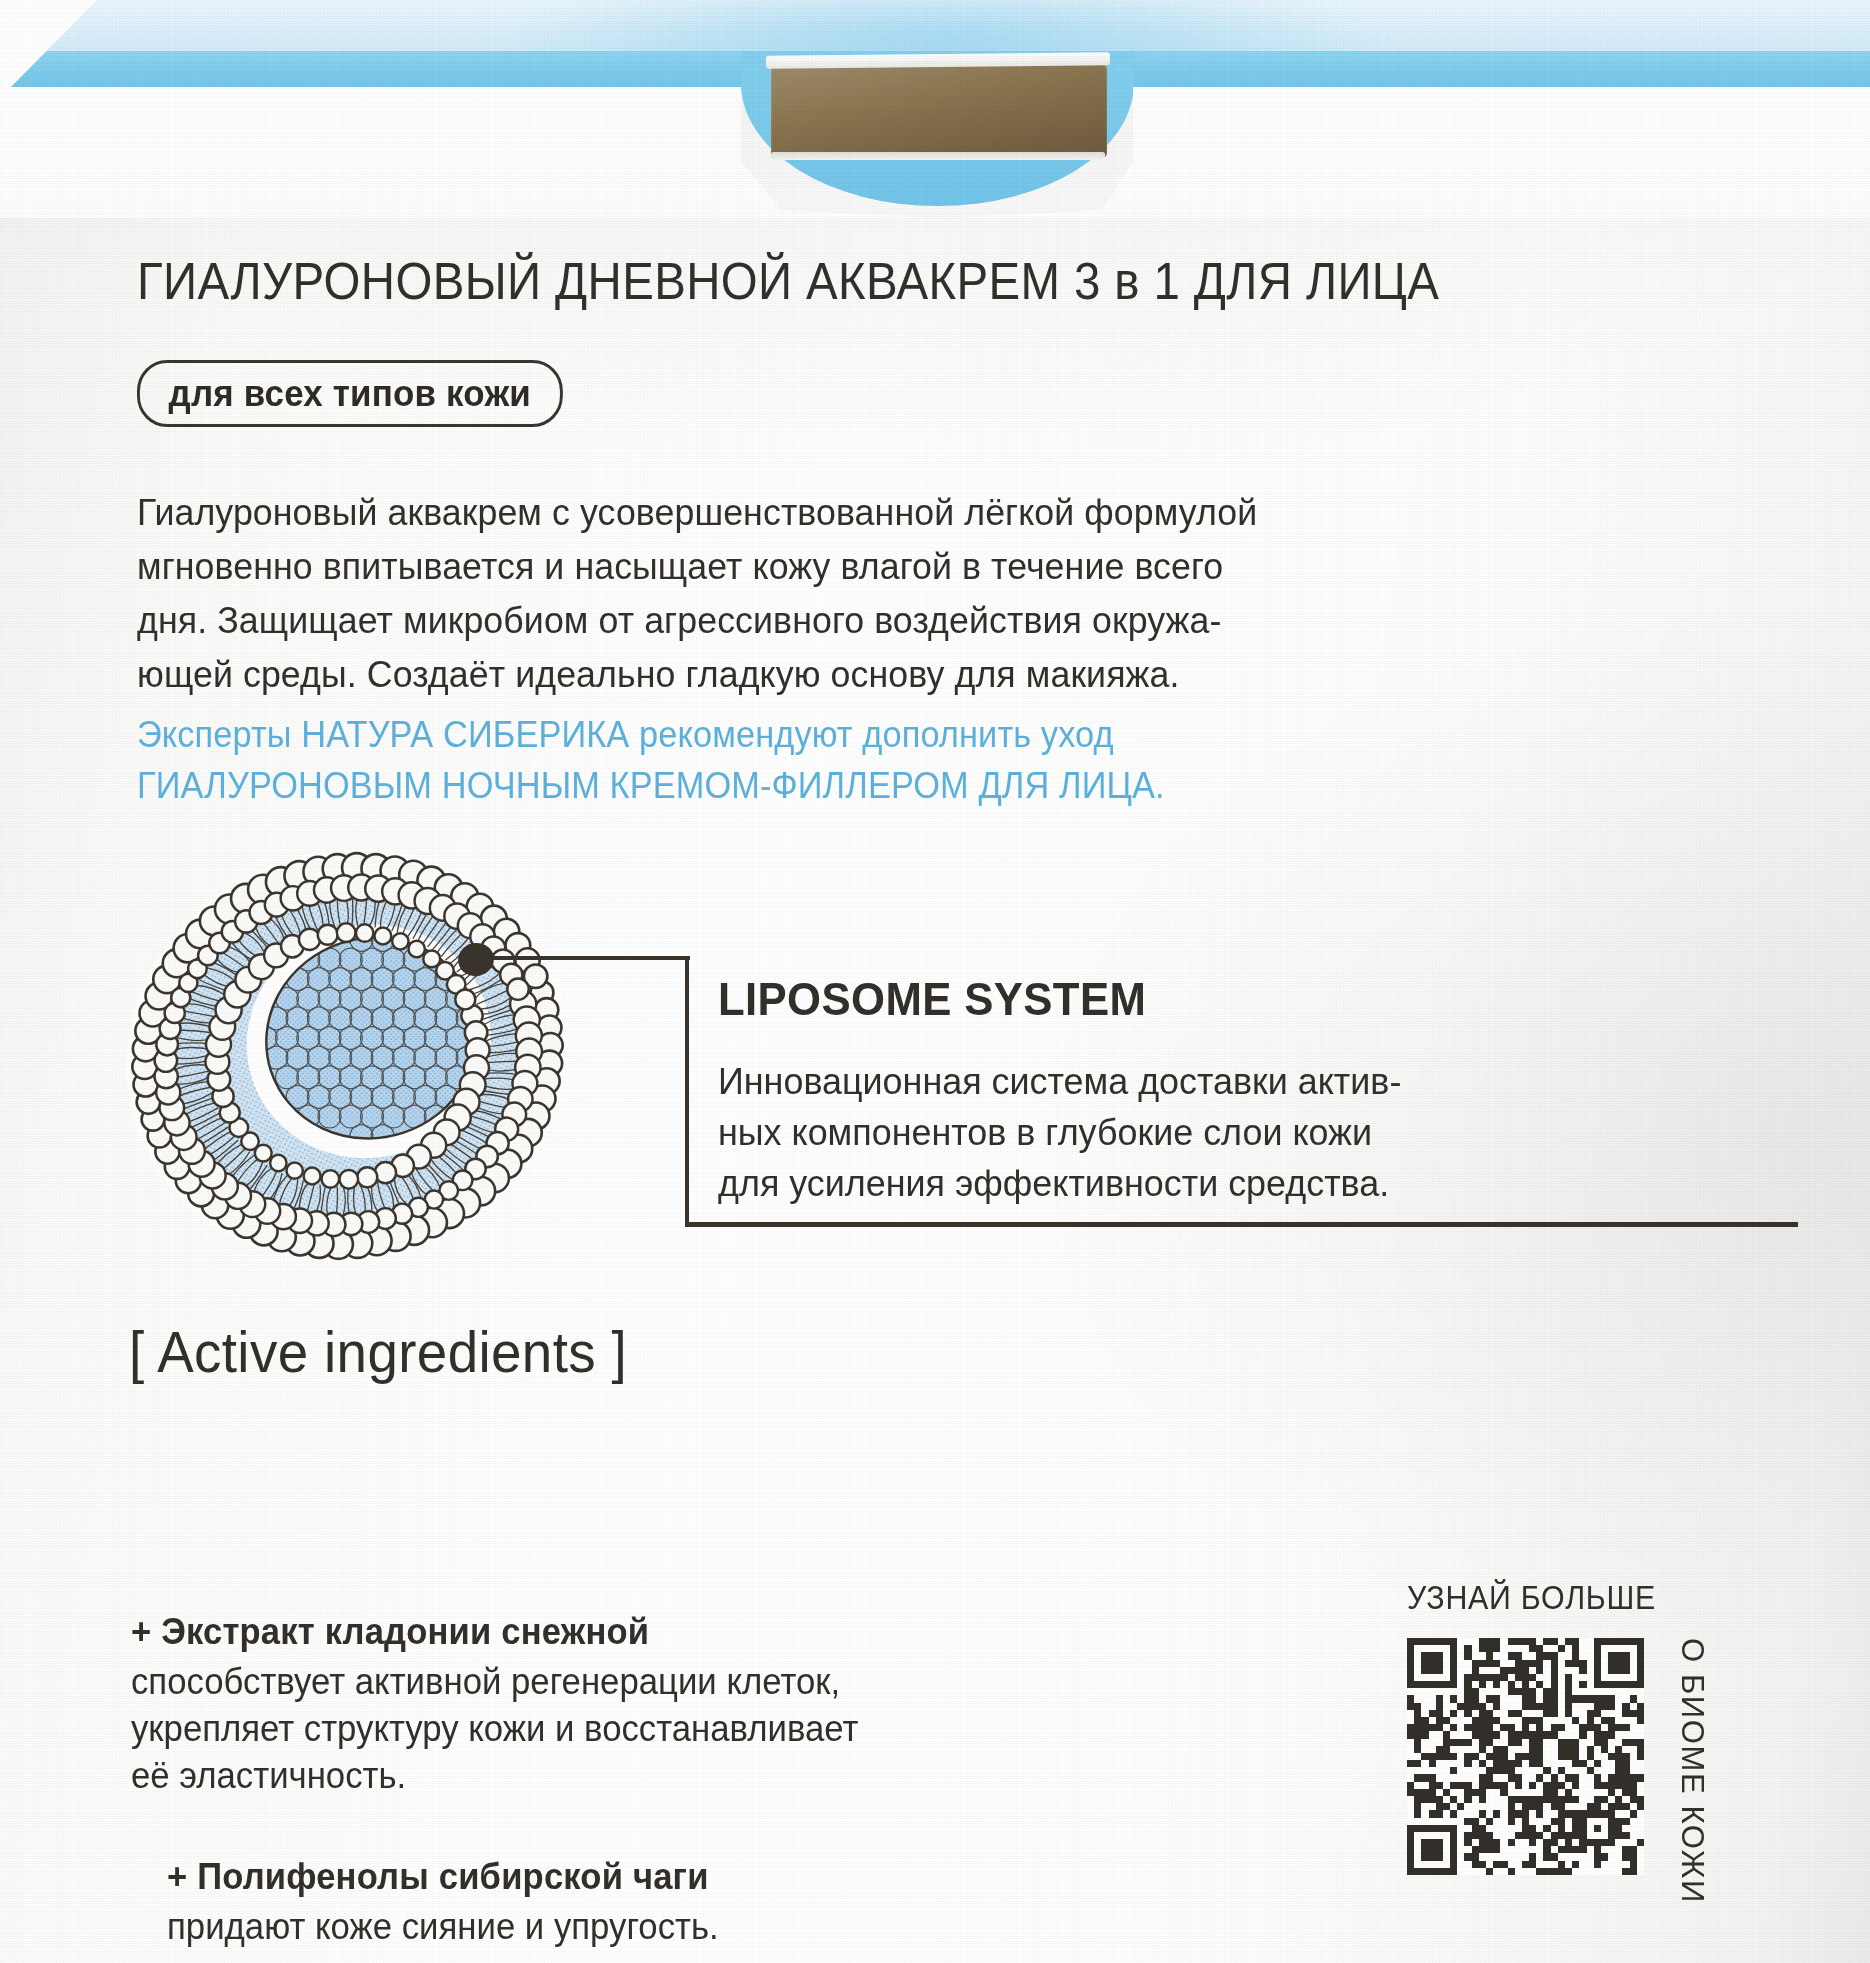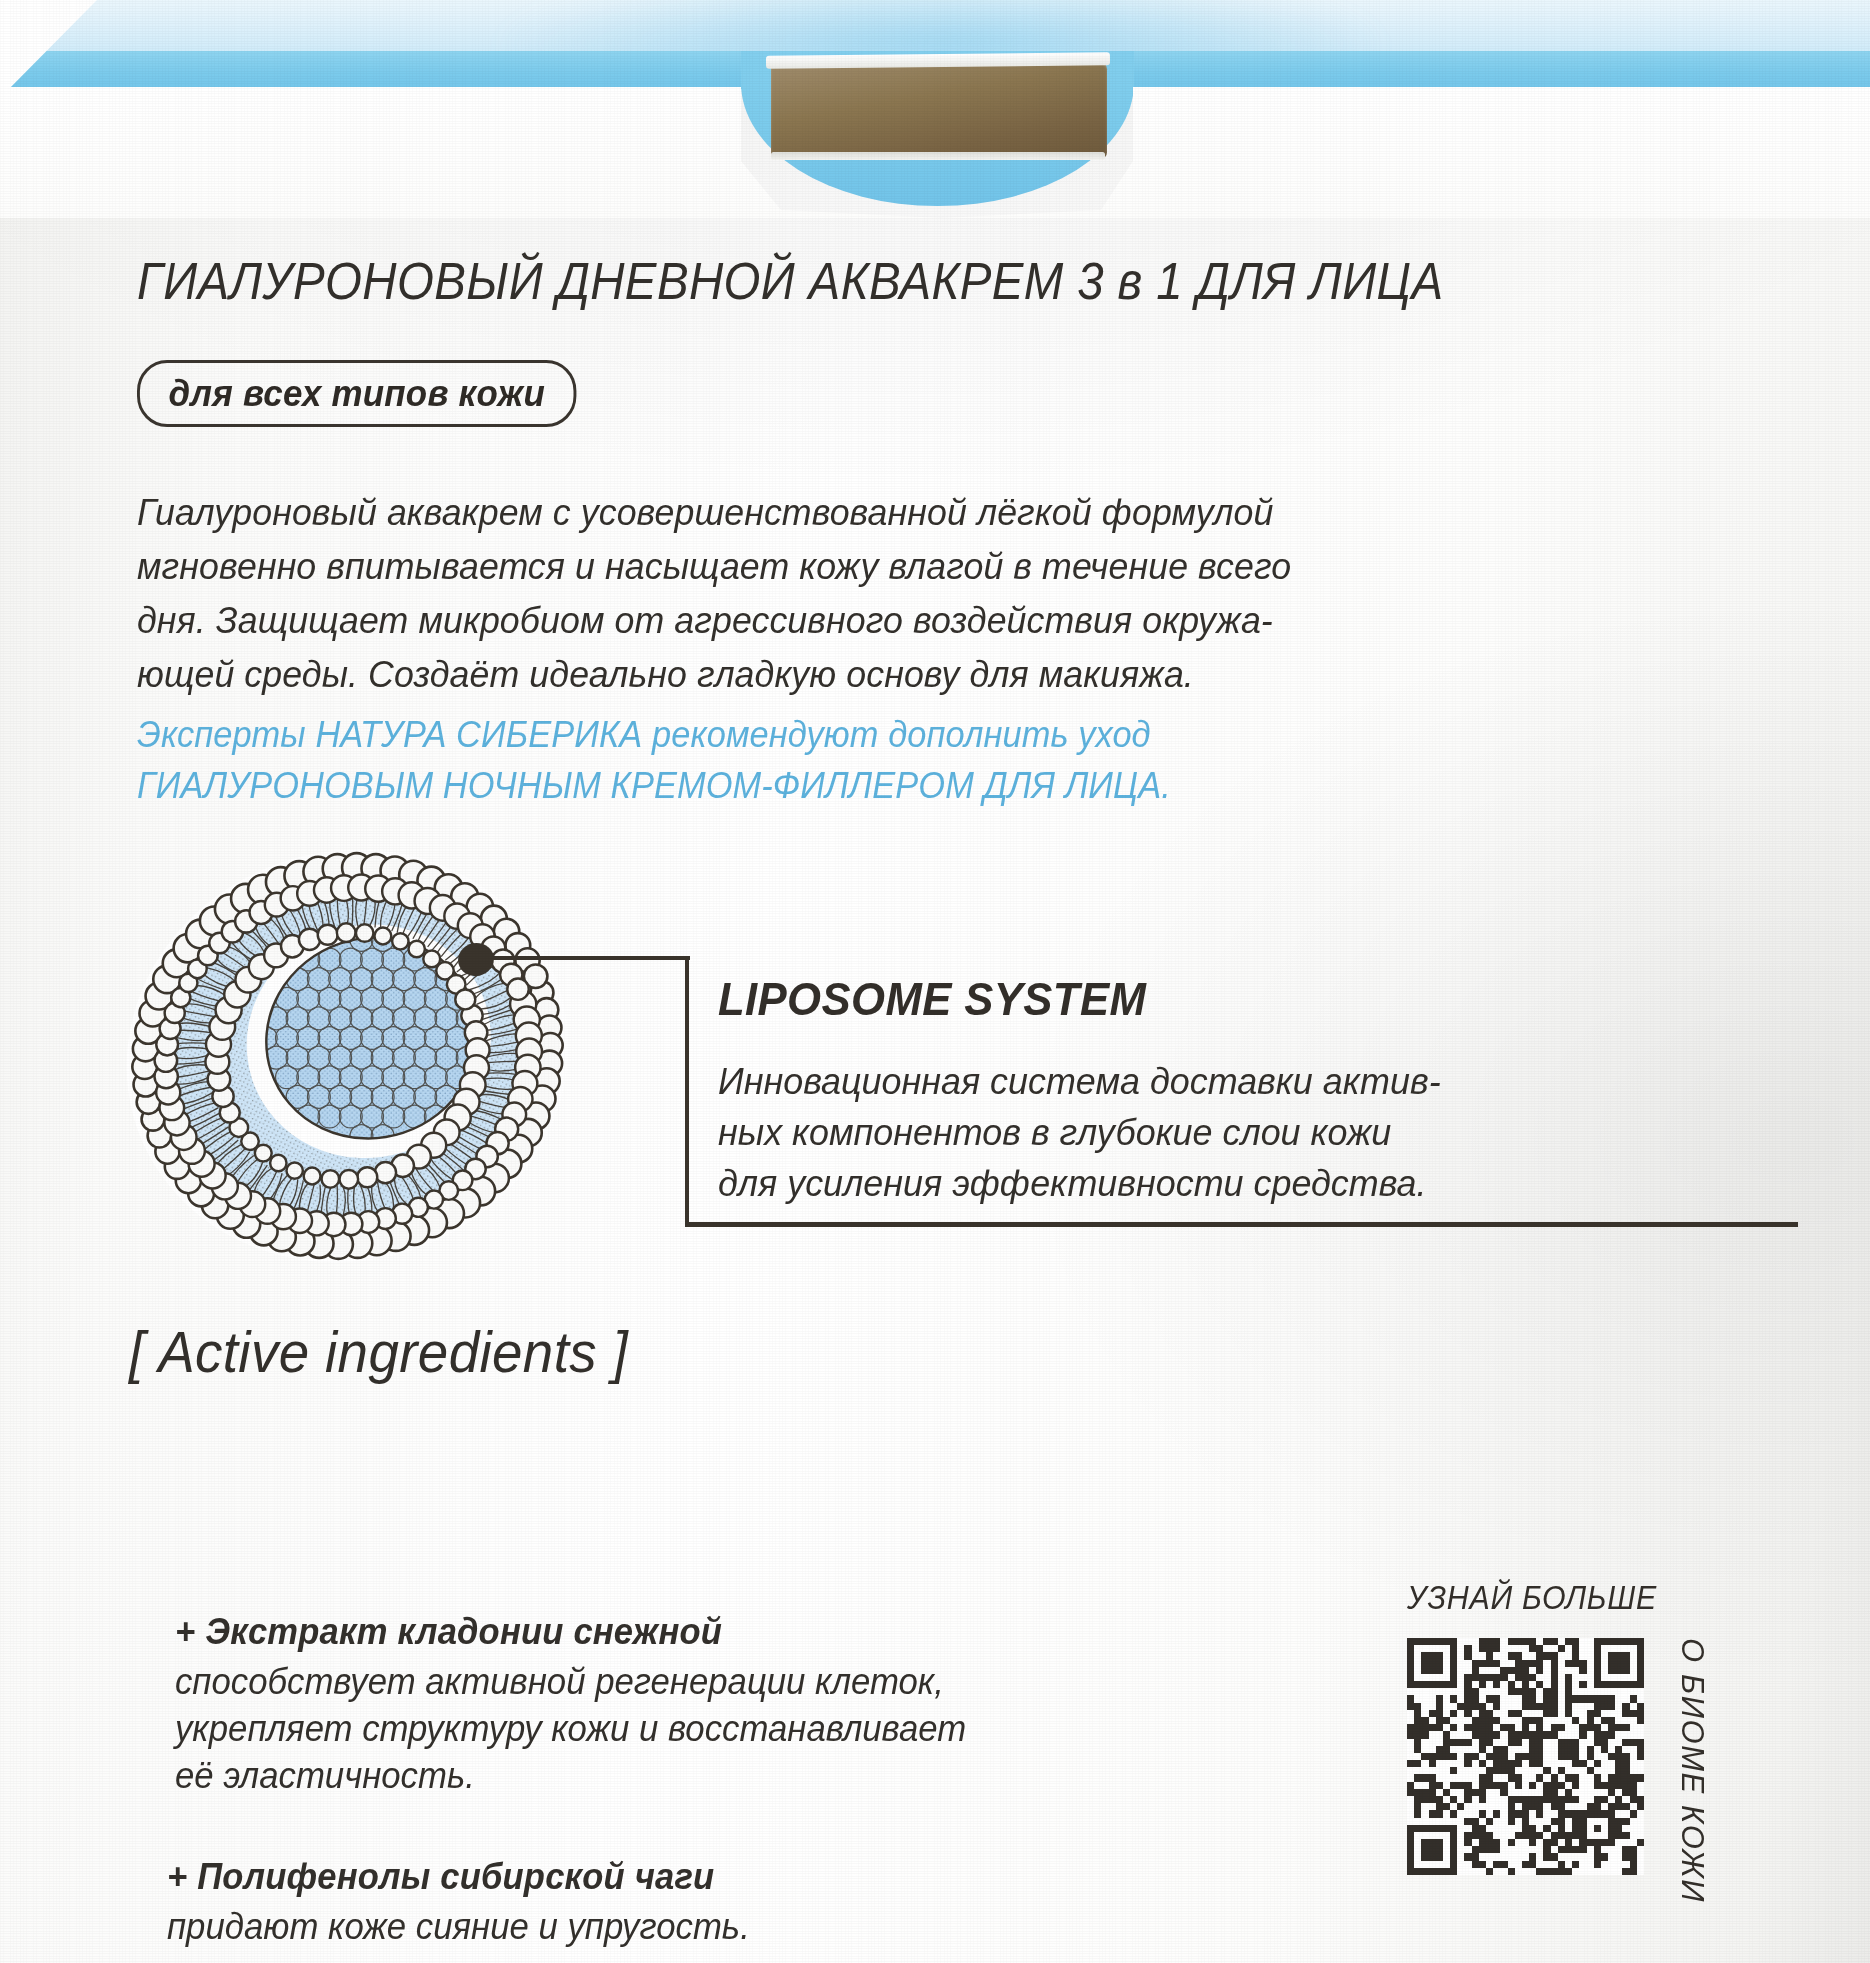--- a/index.html
+++ b/index.html
@@ -84,21 +84,21 @@
   }
   
   #face-top{
     position:absolute;left:0;top:87px;width:1871px;height:131px;
     background:linear-gradient(180deg,#ffffff 0%,#fdfdfc 100%);
     clip-path:polygon(0 0, 741px 0, 741px 74px, 781px 123px, 941px 131px, 1101px 123px, 1133px 74px, 1133px 0, 1871px 0, 1871px 131px, 0 131px);
   }
 
   
   #content{
-    position:absolute;left:0;top:0;width:1810px;height:1964px;font-style:italic;
+    position:absolute;left:0;top:0;width:1810px;height:1964px;
   }
 
   .title{
     position:absolute;left:137px;top:255px;width:1637px;
     font-size:51px;line-height:54px;
     font-weight:300;
     letter-spacing:0.4px;
     color:#33302c;
     font-family:"Liberation Sans Narrow","Liberation Sans",sans-serif;
     transform:scaleX(.93);transform-origin:left center;
@@ -193,21 +193,21 @@
     white-space:nowrap;
   }
   .ing .ing-desc{
     font-size:36px;font-weight:300;line-height:47px;
     transform:scaleX(.965);transform-origin:left top;
     margin-top:3.3px;
   }
   .ing .ing-desc div{white-space:nowrap;}
 
   #ing0{top:1428px;}
-  #ing1{top:1608px;margin-left:44px;}
+  #ing1{top:1608px;}
   #ing2{top:1853px;margin-left:36px;}
 
   
   #qrblock{
     position:absolute;left:1391px;top:1579px;width:385px;height:360px;
   }
   #qr-caption{
     position:absolute;left:16.4px;top:0px;
     font-size:33px;font-weight:400;letter-spacing:0.8px;color:#332f2a;
     font-family:"Liberation Sans Narrow","Liberation Sans",sans-serif;

